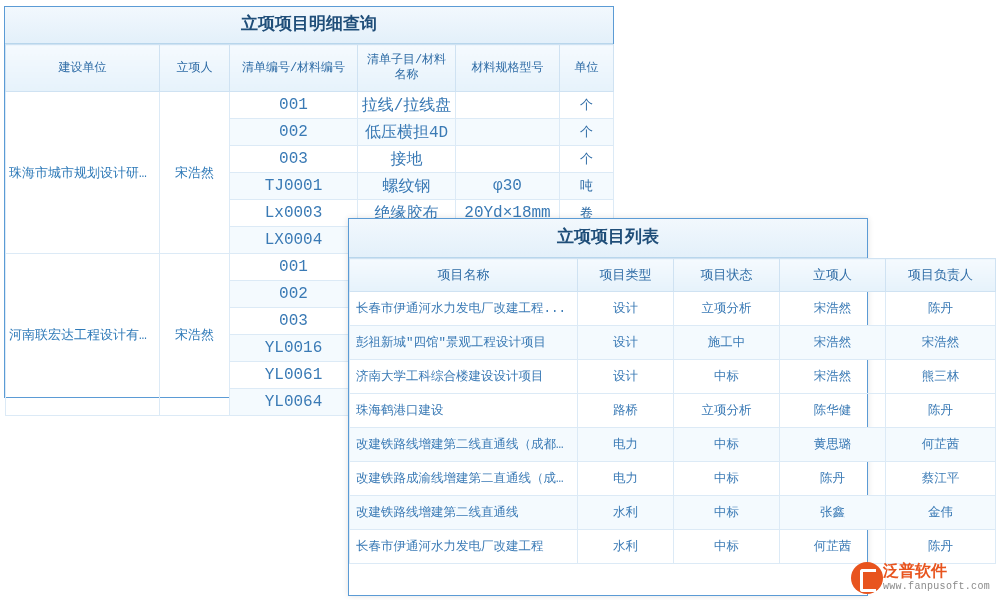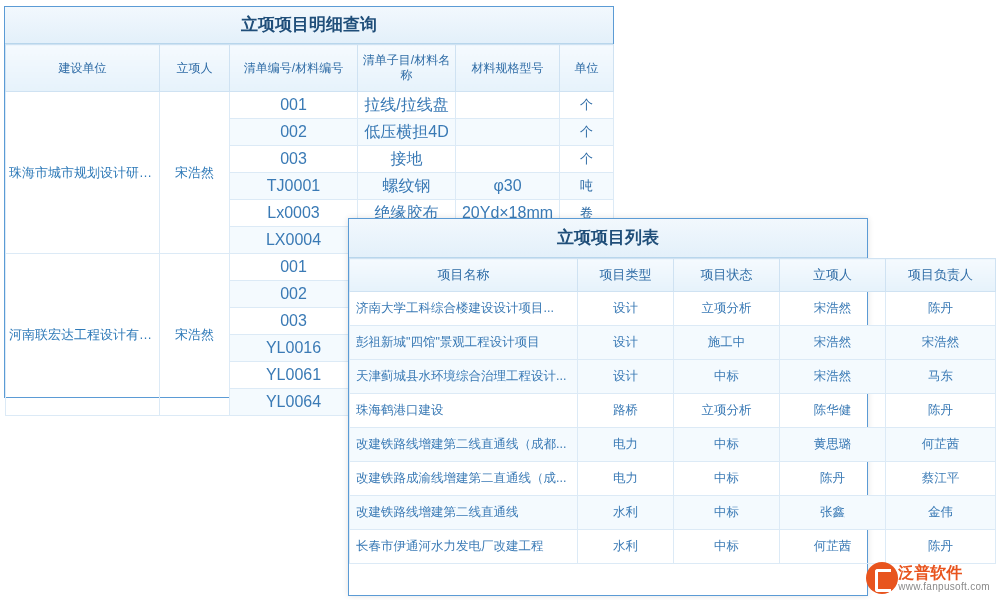--- a/index.html
+++ b/index.html
@@ -8,20 +8,21 @@
     width: 1000px;
     height: 600px;
     background: #ffffff;
     font-family: "Liberation Sans", sans-serif;
     overflow: hidden;
   }
   .root {
     position: relative;
     width: 1000px;
     height: 600px;
+    font-family: Liberation Mono, monospace;
   }
 
   
   .panel-detail {
     position: absolute;
     left: 4px;
     top: 6px;
     width: 610px;
     height: 392px;
     border: 1px solid #5b9bd5;
@@ -284,39 +285,39 @@
         <tr>
           <th>项目名称</th>
           <th>项目类型</th>
           <th>项目状态</th>
           <th>立项人</th>
           <th>项目负责人</th>
         </tr>
       </thead>
       <tbody>
         <tr>
-          <td class="name">济南大学工科综合楼建设设计项目...</td>
+          <td class="name">长春市伊通河水力发电厂改建工程...</td>
           <td>设计</td>
           <td>立项分析</td>
           <td>宋浩然</td>
           <td>陈丹</td>
         </tr>
         <tr class="alt">
           <td class="name">彭祖新城"四馆"景观工程设计项目</td>
           <td>设计</td>
           <td>施工中</td>
           <td>宋浩然</td>
           <td>宋浩然</td>
         </tr>
-        <tr class="alt">
-          <td class="name">天津蓟城县水环境综合治理工程设计...</td>
+        <tr>
+          <td class="name">济南大学工科综合楼建设设计项目</td>
           <td>设计</td>
           <td>中标</td>
           <td>宋浩然</td>
-          <td>马东</td>
+          <td>熊三林</td>
         </tr>
         <tr>
           <td class="name">珠海鹤港口建设</td>
           <td>路桥</td>
           <td>立项分析</td>
           <td>陈华健</td>
           <td>陈丹</td>
         </tr>
         <tr class="alt">
           <td class="name">改建铁路线增建第二线直通线（成都...</td>

